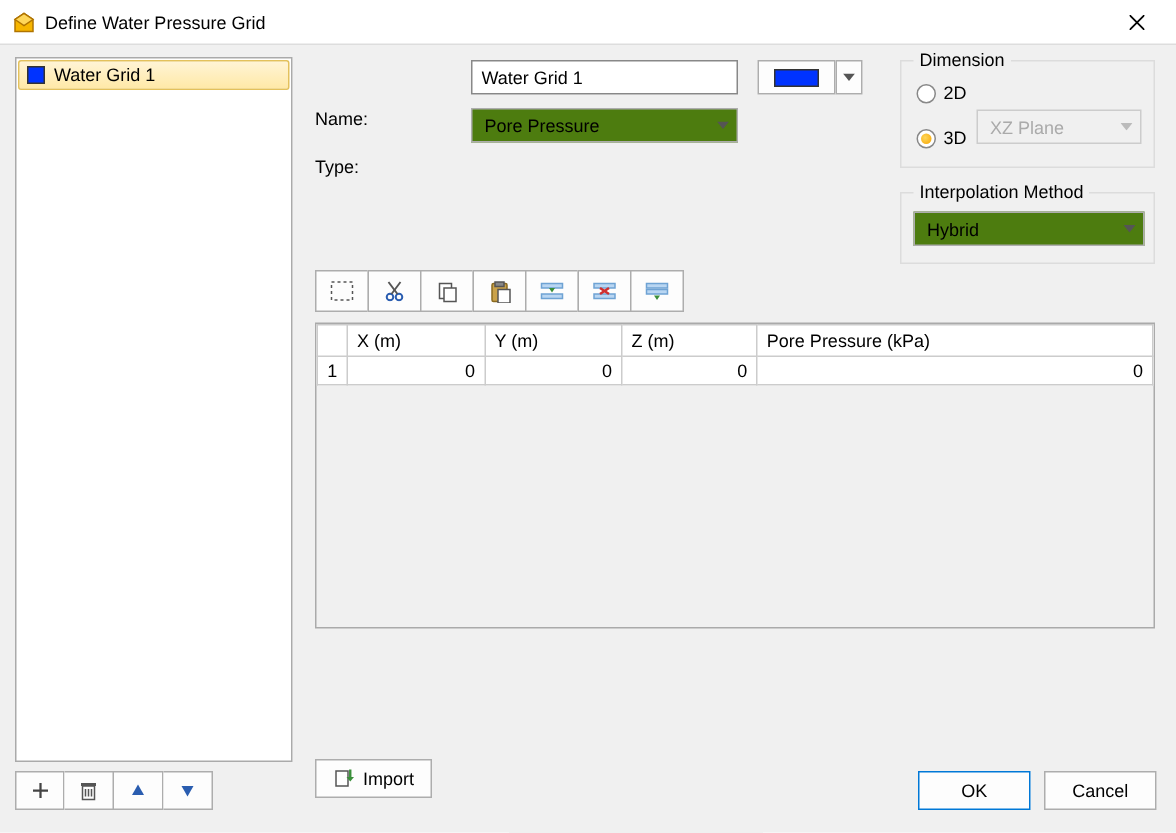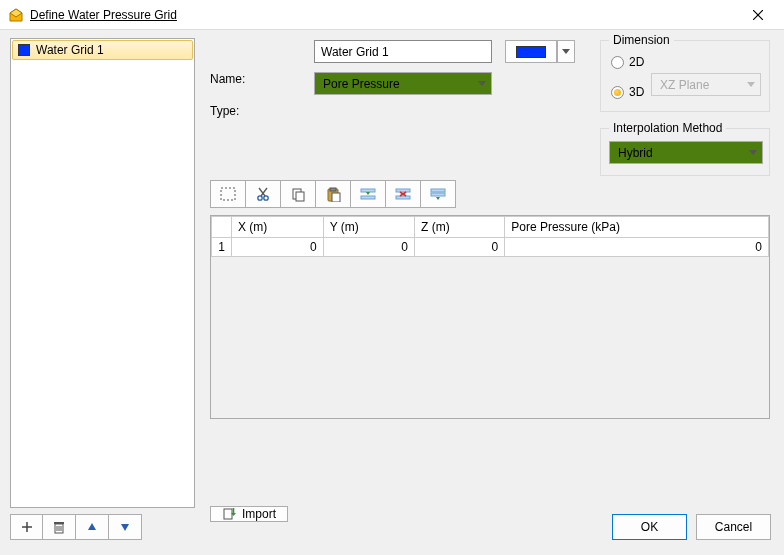--- a/index.html
+++ b/index.html
@@ -15,21 +15,20 @@
   }
 
   
   .titlebar {
     height: 30px;
     border-bottom: 1px solid #ddd;
     display: flex;
     align-items: center;
     padding: 0 6px 0 8px;
     background: #fff;
-    text-decoration: underline;
   }
   .titlebar .title-icon {
     width: 16px; height: 16px;
     margin-right: 6px;
     display: inline-flex; align-items: center; justify-content: center;
   }
   .titlebar .title-text { flex: 1; font-size: 12px; color: #000; }
   .titlebar .close {
     width: 40px; height: 28px;
     display: flex; align-items: center; justify-content: center;
@@ -225,21 +224,21 @@
   }
   .grid td.rownum {
     text-align: center;
     background: #fff;
     width: 20px;
   }
 
   
   .file-btn {
     position: absolute;
-    height: 16px;
+    height: 26px;
     border: 1px solid #adadad;
     background: #fdfdfd;
     display: flex; align-items: center; justify-content: center;
     gap: 6px;
     padding: 0 12px;
     font-size: 12px;
     cursor: pointer;
   }
 
   

